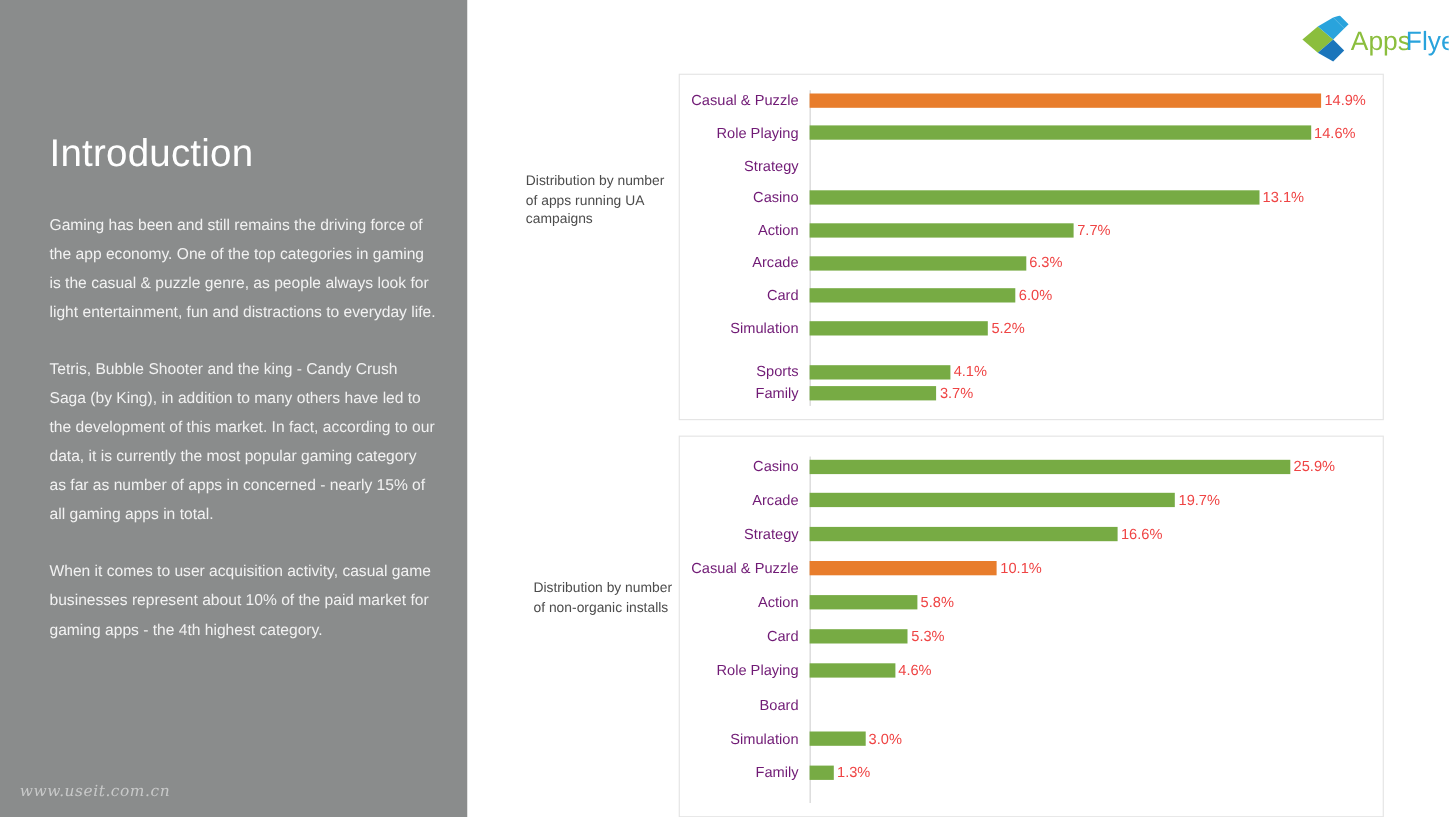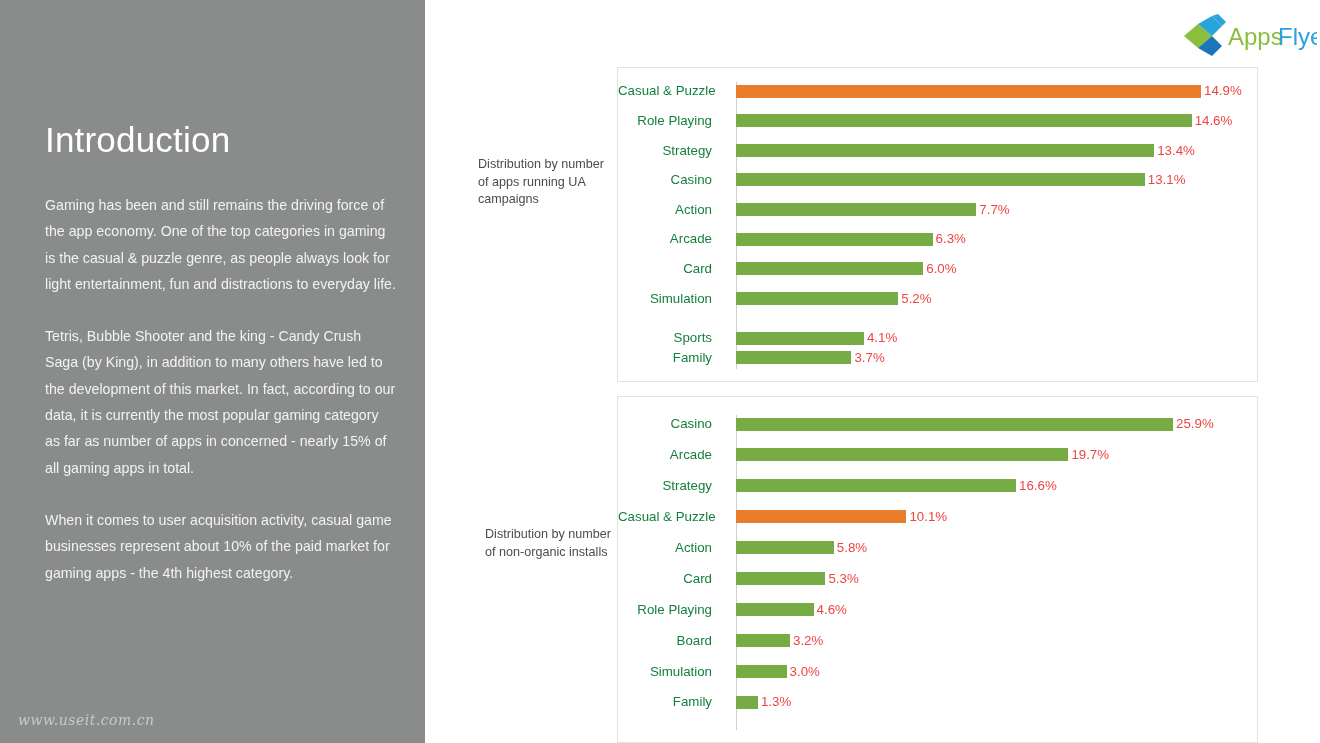--- a/index.html
+++ b/index.html
@@ -114,23 +114,23 @@
   .bar-row {
     position: absolute;
     left: 0;
     right: 0;
     display: flex;
     align-items: center;
   }
   .cat-label {
     width: 118px;
     text-align: right;
-    padding-right: 24px;
+    padding-right: 10px;
     font-size: 13.3px;
-    color: #15803d;
+    color: #701a75;
     white-space: nowrap;
     box-sizing: border-box;
     flex: 0 0 auto;
     line-height: 1;
   }
   .bar-wrap {
     flex: 1 1 auto;
     display: flex;
     align-items: center;
     position: relative;
@@ -215,24 +215,20 @@
         </div>
         <div class="bar-row" style="top: 41.6px; height: 22px;">
           <div class="cat-label" style="width: 118px;">Role Playing</div>
           <div class="bar-wrap">
             <div class="bar" style="width: 455.638px; background: rgb(119, 171, 68);"></div>
             <div class="val-label">14.6%</div>
           </div>
         </div>
         <div class="bar-row" style="top: 71.2px; height: 22px;">
           <div class="cat-label" style="width: 118px;">Strategy</div>
-          <div class="bar-wrap">
-            <div class="bar" style="width: 418.188px; background: rgb(119, 171, 68);"></div>
-            <div class="val-label">13.4%</div>
-          </div>
         </div>
         <div class="bar-row" style="top: 100.8px; height: 22px;">
           <div class="cat-label" style="width: 118px;">Casino</div>
           <div class="bar-wrap">
             <div class="bar" style="width: 408.826px; background: rgb(119, 171, 68);"></div>
             <div class="val-label">13.1%</div>
           </div>
         </div>
         <div class="bar-row" style="top: 130.4px; height: 22px;">
           <div class="cat-label" style="width: 118px;">Action</div>
@@ -326,24 +322,20 @@
         </div>
         <div class="bar-row" style="top: 201.4px; height: 22px;">
           <div class="cat-label" style="width: 118px;">Role Playing</div>
           <div class="bar-wrap">
             <div class="bar" style="width: 77.6139px; background: rgb(119, 171, 68);"></div>
             <div class="val-label">4.6%</div>
           </div>
         </div>
         <div class="bar-row" style="top: 232.3px; height: 22px;">
           <div class="cat-label" style="width: 118px;">Board</div>
-          <div class="bar-wrap">
-            <div class="bar" style="width: 53.9923px; background: rgb(119, 171, 68);"></div>
-            <div class="val-label">3.2%</div>
-          </div>
         </div>
         <div class="bar-row" style="top: 263.2px; height: 22px;">
           <div class="cat-label" style="width: 118px;">Simulation</div>
           <div class="bar-wrap">
             <div class="bar" style="width: 50.6178px; background: rgb(119, 171, 68);"></div>
             <div class="val-label">3.0%</div>
           </div>
         </div>
         <div class="bar-row" style="top: 294.1px; height: 22px;">
           <div class="cat-label" style="width: 118px;">Family</div>

